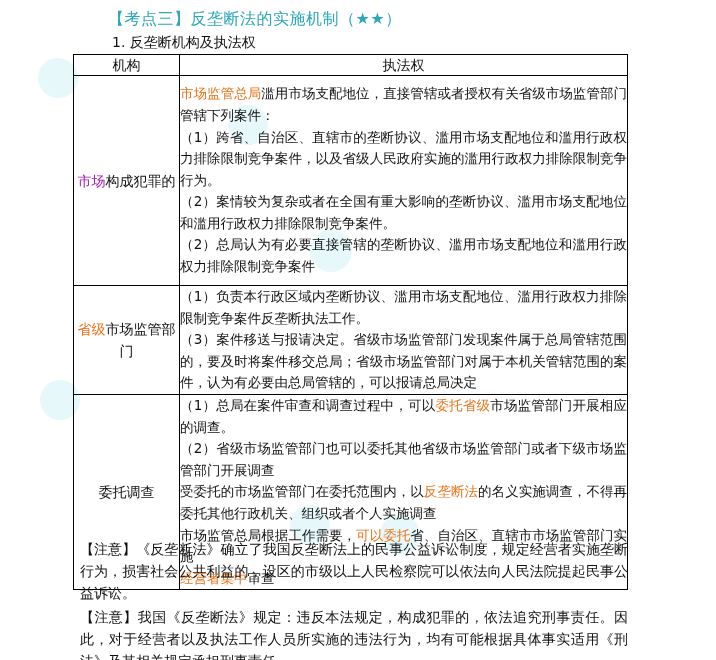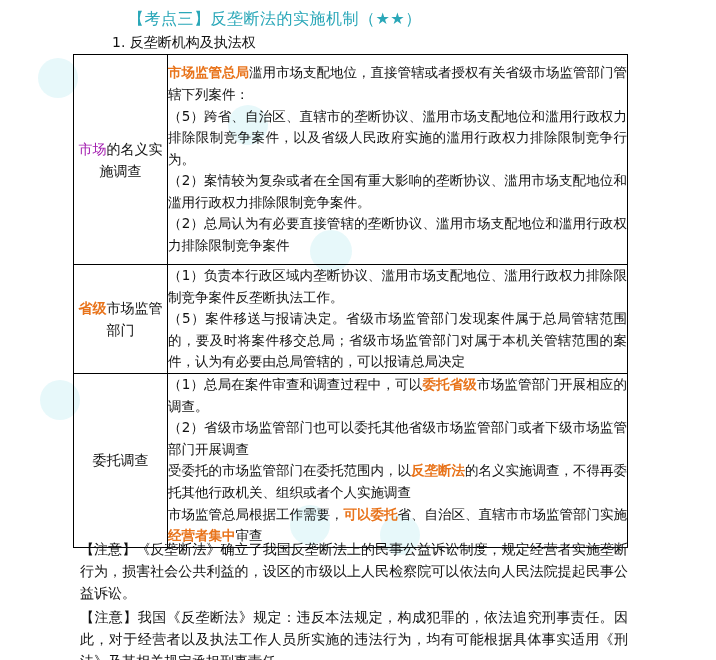--- a/index.html
+++ b/index.html
@@ -7,41 +7,41 @@
     width: 716px; height: 660px; position: relative; overflow: hidden;
     font-family: "DejaVu Sans", "Liberation Sans", sans-serif;
     color: #111111;
   }
   .watermark {
     position: absolute; border-radius: 50%;
     background: rgba(120, 215, 225, 0.18);
     pointer-events: none;
   }
   .title {
-    position: absolute; left: 128px; top: 9px;
+    position: absolute; left: 108px; top: 9px;
     font-size: 16px; color: #2aa7b8; letter-spacing: 0.5px;
     white-space: nowrap;
   }
   .subtitle {
     position: absolute; left: 112px; top: 34px;
     font-size: 14px; color: #111; white-space: nowrap;
   }
   table.main {
     position: absolute; left: 73px; top: 54px; width: 555px;
     border-collapse: collapse; font-size: 13.5px; line-height: 21.6px;
   }
   table.main td, table.main th {
     border: 1.5px solid #000; vertical-align: middle; padding: 0;
   }
   table.main th {
     font-weight: normal; height: 20px; line-height: 20px; font-size: 14px; text-align: center;
   }
   td.org { width: 93px; text-align: center; font-size: 14px; line-height: 22px; padding: 0 6px; }
   td.power { padding: 1px 6px 1px 6px; text-align: justify; }
-  .hl { color: #e8731a; font-weight: bold; }
+  .hl { color: #e8731a; font-weight: normal; }
   .hlp { color: #a21caf; }
   .line { display: block; }
   .notes {
     position: absolute; left: 80px; top: 538px; width: 548px;
     font-size: 14px; line-height: 22px; text-align: justify;
   }
   .note { display: block; margin-bottom: 2px; }
 </style>
 </head>
 <body>
@@ -51,38 +51,42 @@
 <div class="watermark" style="left:310px;top:230px;width:42px;height:42px;"></div>
 <div class="watermark" style="left:40px;top:380px;width:40px;height:40px;"></div>
 <div class="watermark" style="left:290px;top:505px;width:40px;height:40px;"></div>
 <div class="watermark" style="left:380px;top:515px;width:40px;height:40px;"></div>
 
 <div class="title">【考点三】反垄断法的实施机制（★★）</div>
 <div class="subtitle">1. 反垄断机构及执法权</div>
 
 <table class="main">
   <tbody>
+      <tr>
+    <th style="width:105px;">机构</th>
+    <th>执法权</th>
+  </tr>
   <tr style="height:210px;">
     <td class="org">
-      <span class="hlp">市场</span><span>的名义实施调查</span>
+      <span class="hlp">市场</span><span>构成犯罪的</span>
     </td>
     <td class="power">
       <span class="line"><span class="hl">市场监管总局</span><span>滥用市场支配地位，直接管辖或者授权有关省级市场监管部门管辖下列案件：</span></span>
-      <span class="line">（5）跨省、自治区、直辖市的垄断协议、滥用市场支配地位和滥用行政权力排除限制竞争案件，以及省级人民政府实施的滥用行政权力排除限制竞争行为。</span>
+      <span class="line">（1）跨省、自治区、直辖市的垄断协议、滥用市场支配地位和滥用行政权力排除限制竞争案件，以及省级人民政府实施的滥用行政权力排除限制竞争行为。</span>
       <span class="line">（2）案情较为复杂或者在全国有重大影响的垄断协议、滥用市场支配地位和滥用行政权力排除限制竞争案件。</span>
       <span class="line">（2）总局认为有必要直接管辖的垄断协议、滥用市场支配地位和滥用行政权力排除限制竞争案件</span>
     </td>
   </tr>
   <tr style="height:104px;">
     <td class="org">
       <span class="hl">省级</span><span>市场监管部门</span>
     </td>
     <td class="power">
       <span class="line">（1）负责本行政区域内垄断协议、滥用市场支配地位、滥用行政权力排除限制竞争案件反垄断执法工作。</span>
-      <span class="line">（5）案件移送与报请决定。省级市场监管部门发现案件属于总局管辖范围的，要及时将案件移交总局；省级市场监管部门对属于本机关管辖范围的案件，认为有必要由总局管辖的，可以报请总局决定</span>
+      <span class="line">（3）案件移送与报请决定。省级市场监管部门发现案件属于总局管辖范围的，要及时将案件移交总局；省级市场监管部门对属于本机关管辖范围的案件，认为有必要由总局管辖的，可以报请总局决定</span>
     </td>
   </tr>
   <tr style="height:168px;">
     <td class="org">
       <span class="hl"></span><span>委托调查</span>
     </td>
     <td class="power">
       <span class="line"><span>（1）总局在案件审查和调查过程中，可以</span><span class="hl">委托省级</span><span>市场监管部门开展相应的调查。</span></span>
       <span class="line">（2）省级市场监管部门也可以委托其他省级市场监管部门或者下级市场监管部门开展调查</span>
       <span class="line"><span>受委托的市场监管部门在委托范围内，以</span><span class="hl">反垄断法</span><span>的名义实施调查，不得再委托其他行政机关、组织或者个人实施调查</span></span>

